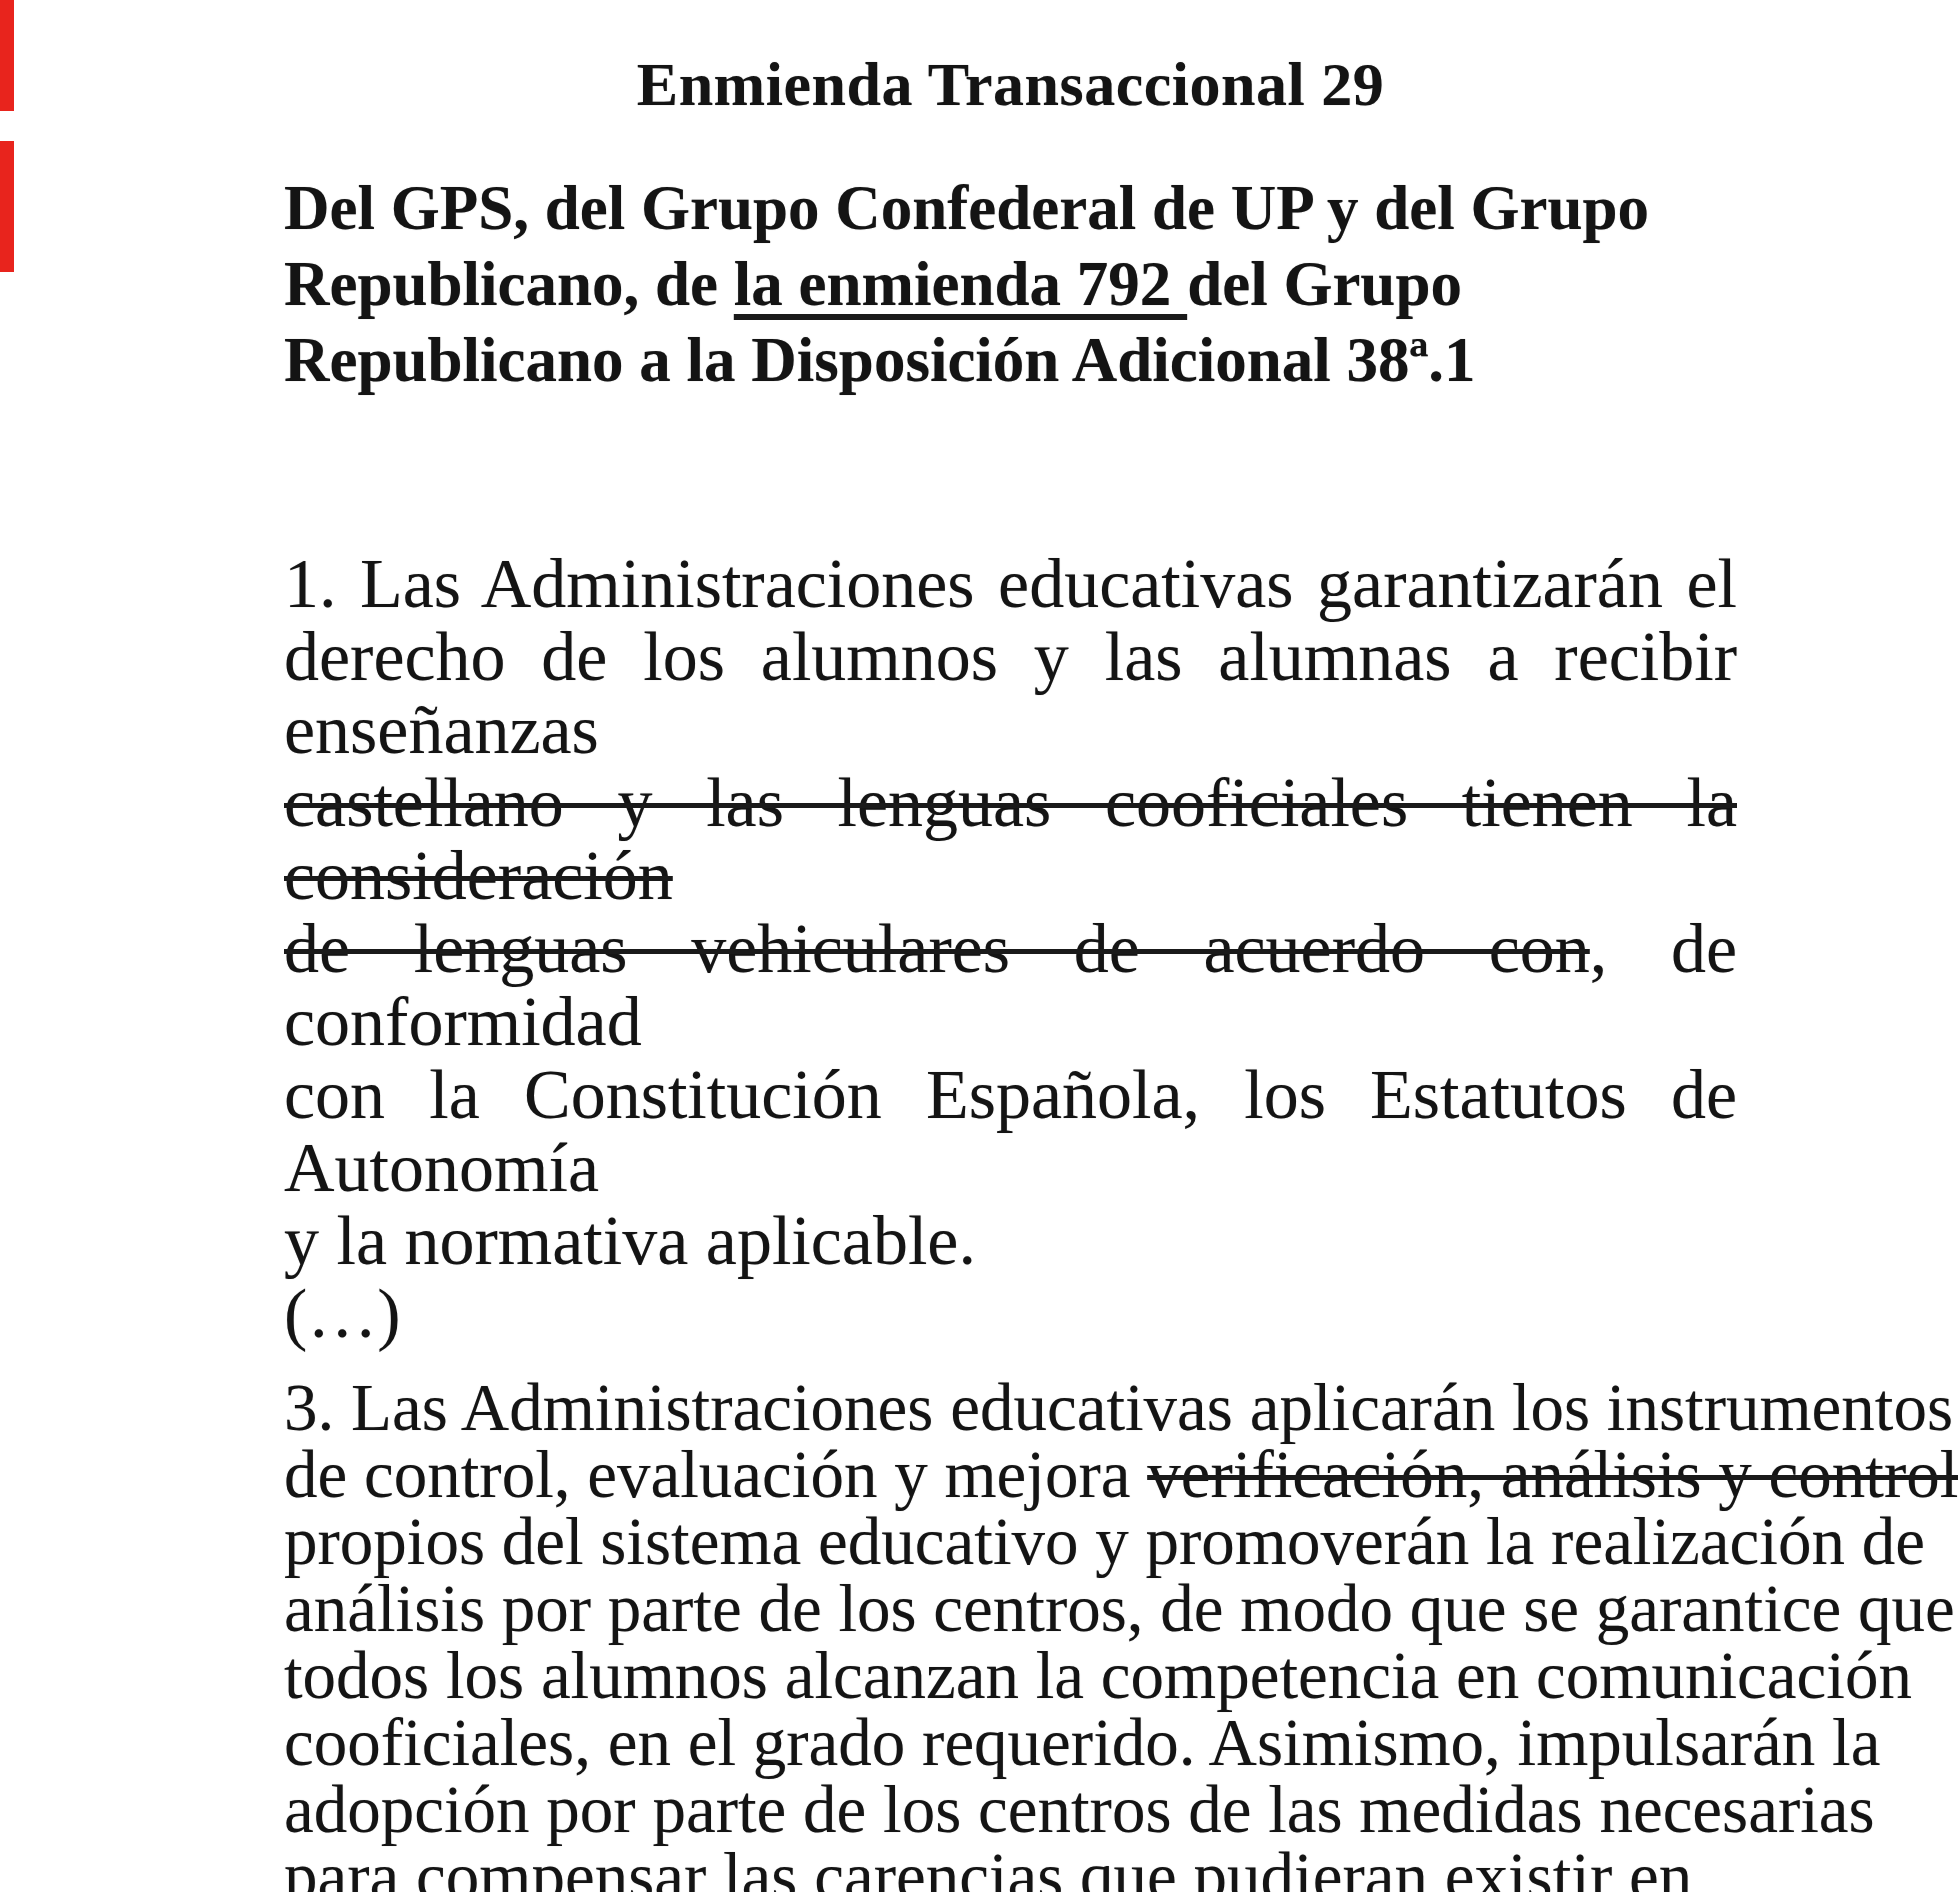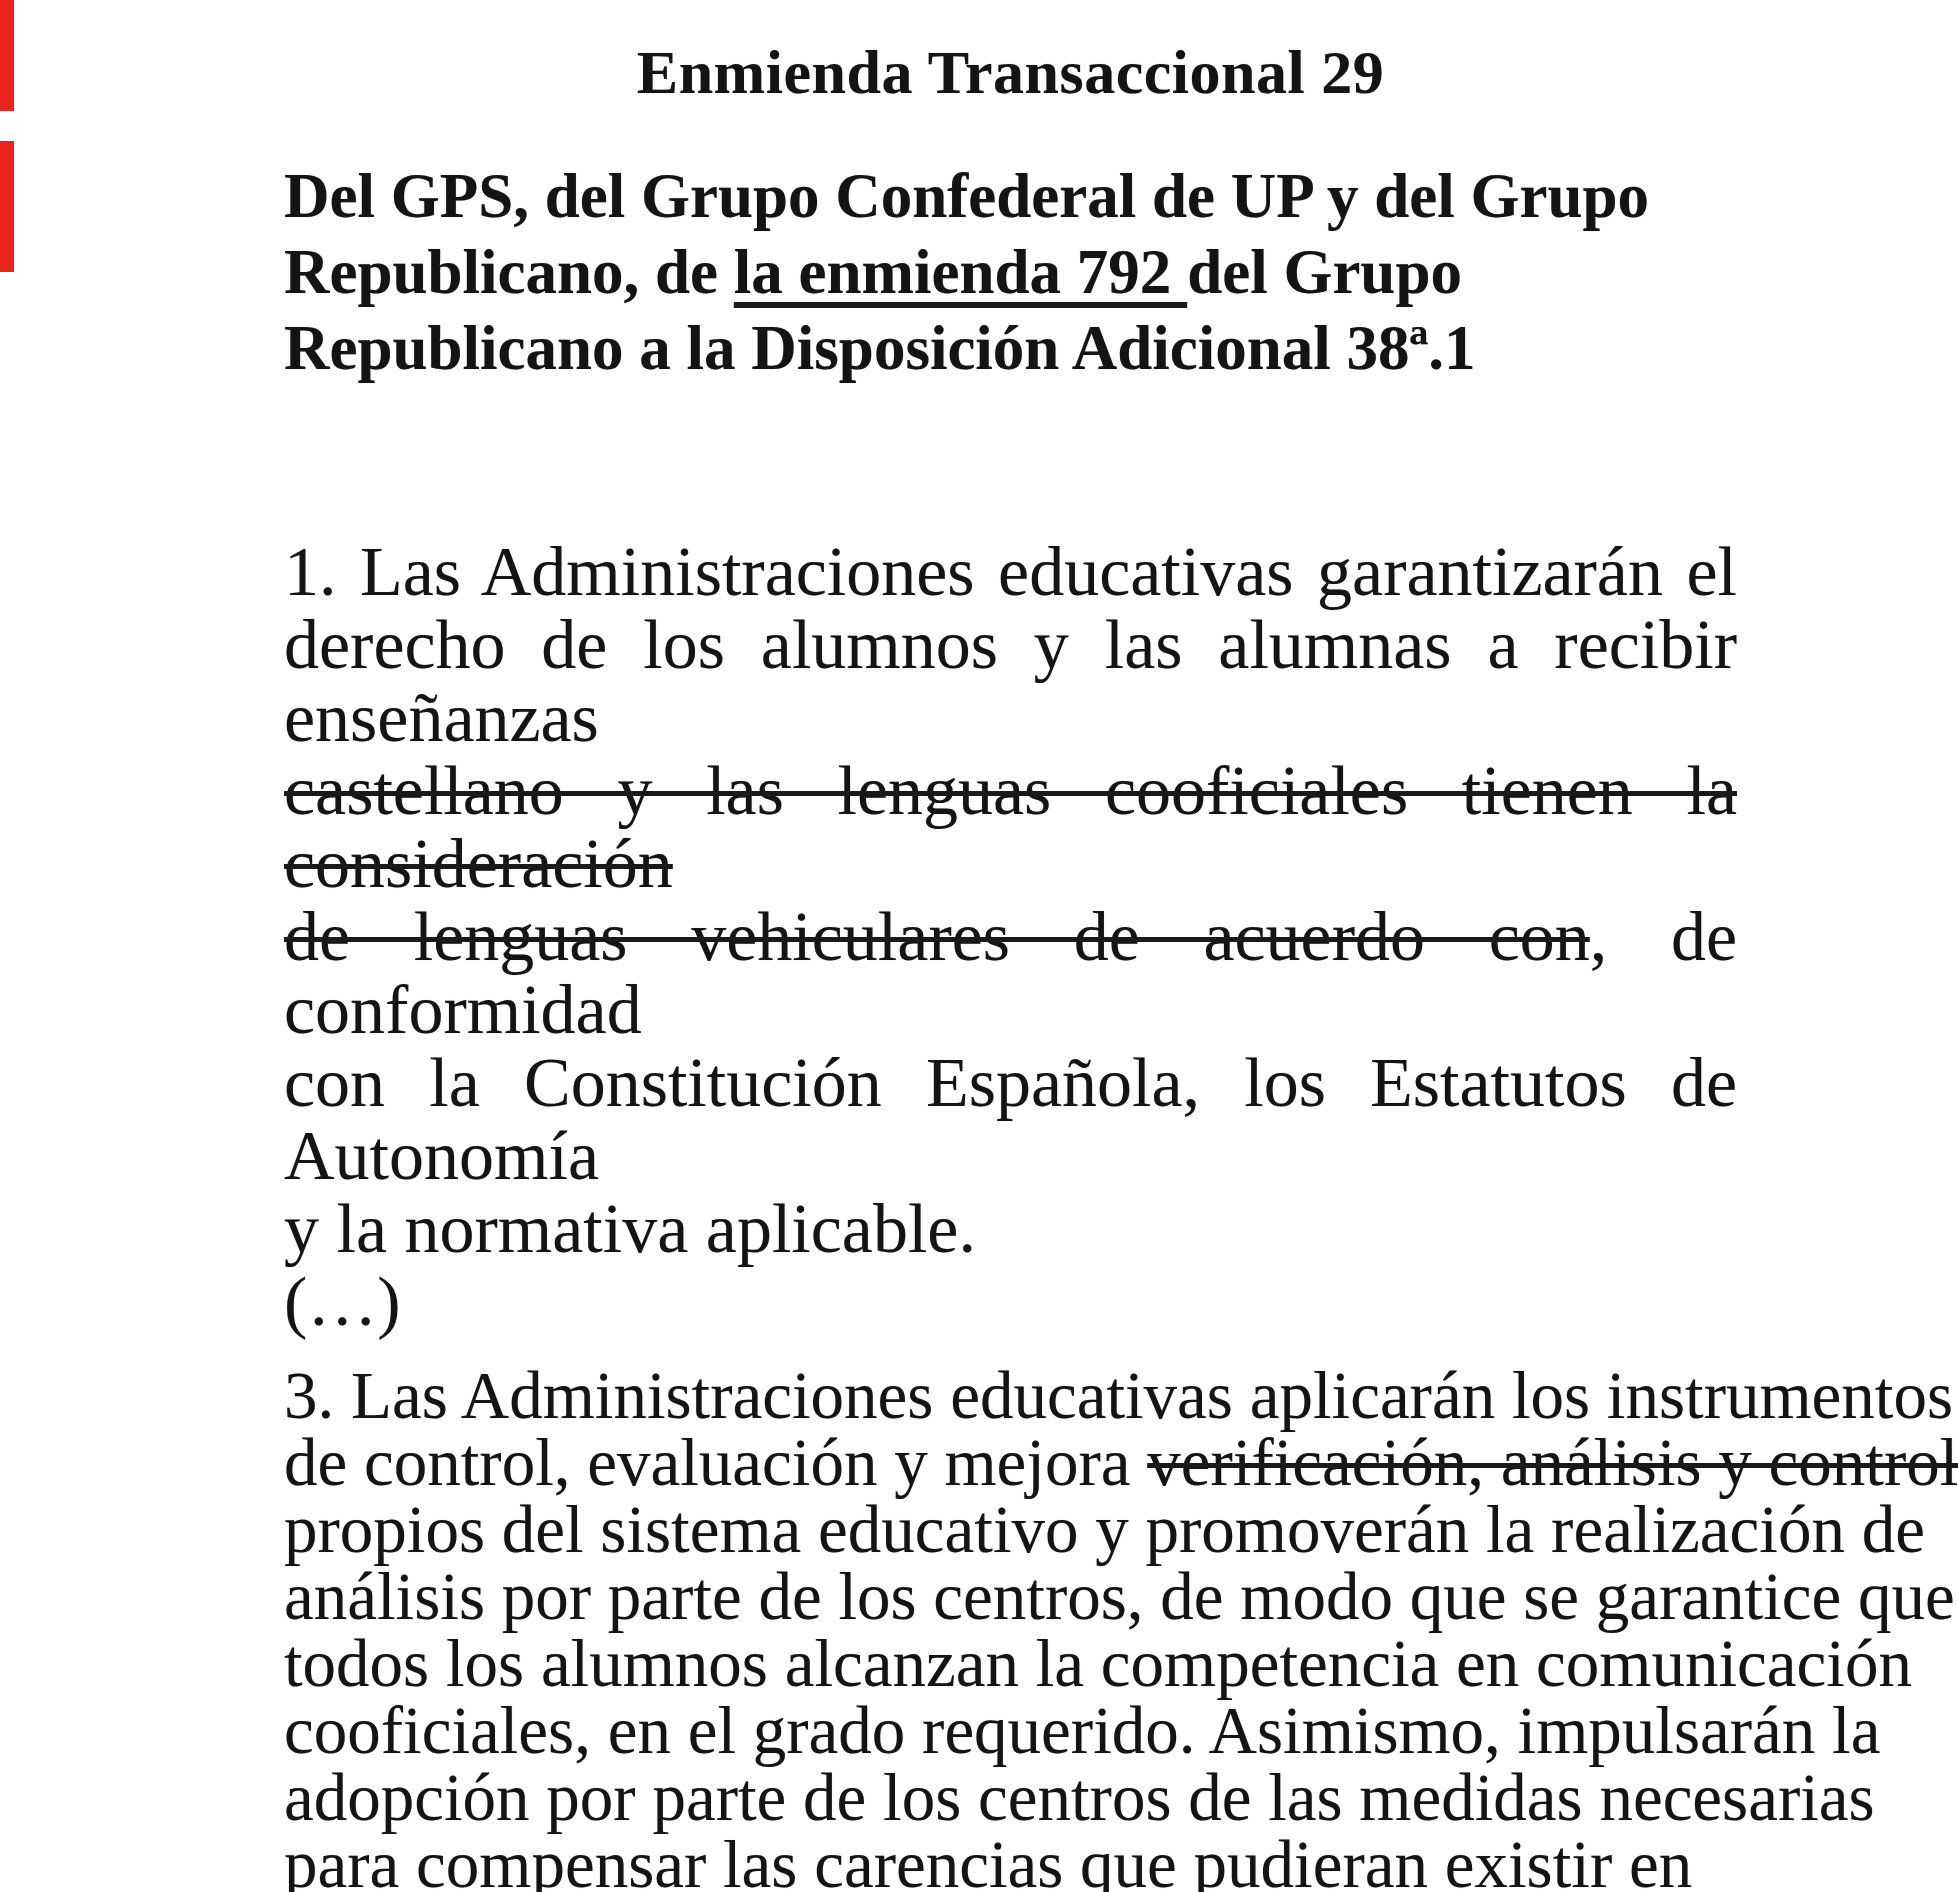--- a/index.html
+++ b/index.html
@@ -11,21 +11,21 @@
     width: 1958px;
     height: 1892px;
     position: relative;
     overflow: hidden;
     font-family: "Liberation Serif", "DejaVu Serif", serif;
     color: #141414;
   }
   .page {
     position: absolute;
     inset: 0;
-    padding: 0 221px 0 284px;
+    padding: 12px 221px 0 284px;
     box-sizing: border-box;
     background: #ffffff;
   }
   
   .red-bar {
     position: absolute;
     left: 0;
     width: 14px;
     background: #e8241d;
   }

